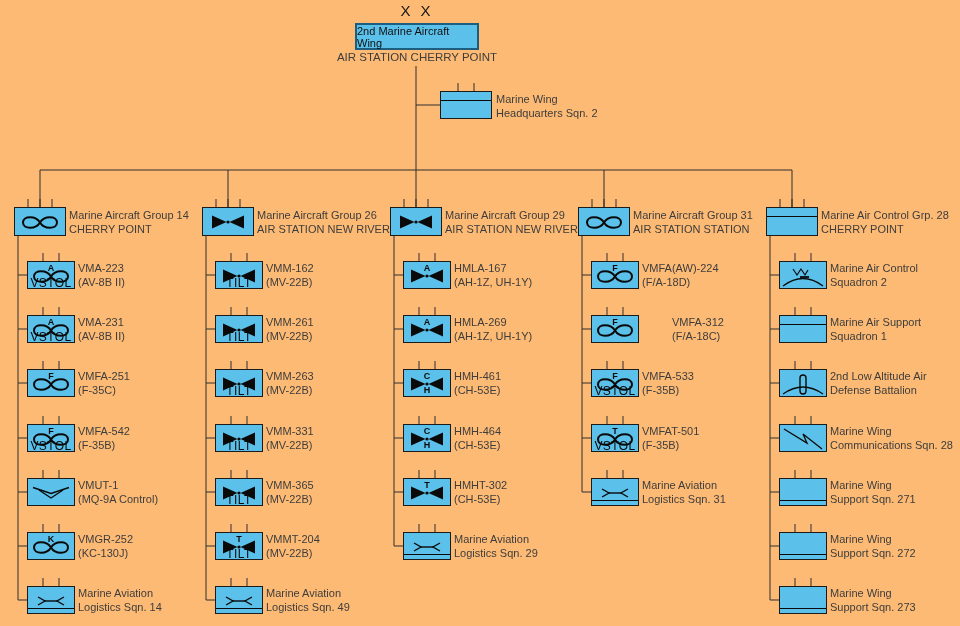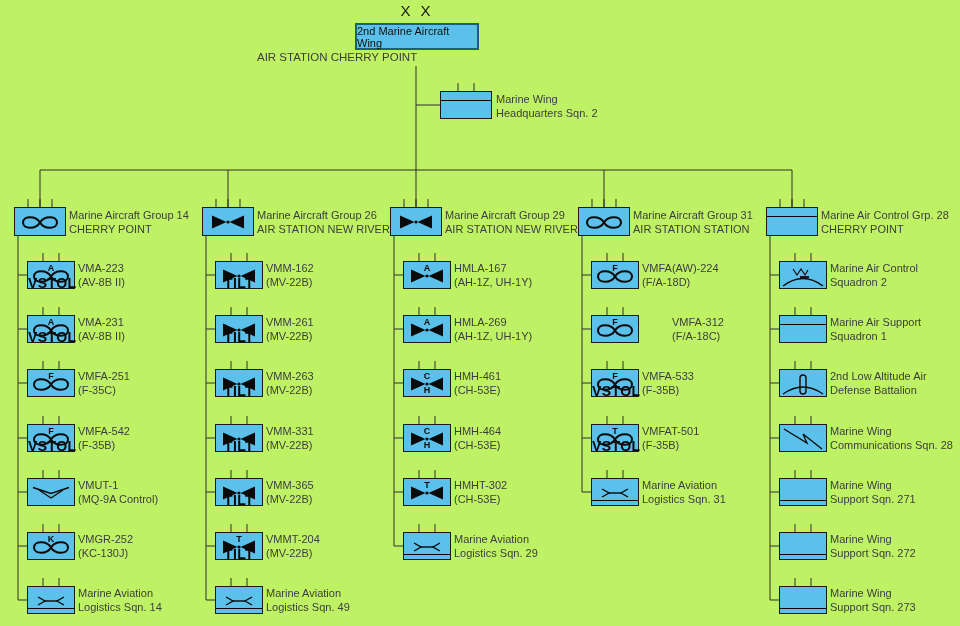--- a/index.html
+++ b/index.html
@@ -1,31 +1,31 @@
 <!DOCTYPE html>
 <html><head>
 <meta charset="utf-8">
 <title>2nd Marine Aircraft Wing</title>
 <style>
   html,body{margin:0;padding:0;background:#ffffff;}
   #canvas{
-    position:relative;width:960px;height:626px;background:#bef264;overflow:hidden;
+    position:relative;width:960px;height:626px;background:#fdba74;overflow:hidden;
     font-family:"Liberation Sans",sans-serif;
     --fill:#5cc1ea; --bdr:#1b1b1b; --wbdr:#1d5e7e; --line:#2f2f2f; --txt:#3d3d3d; --ink:#0a0a0a;
   }
   .box{position:absolute;background:var(--fill);border:1px solid var(--bdr);box-sizing:border-box;}
   .icon{position:absolute;left:0;top:0;width:100%;height:100%;}
   .letter{position:absolute;left:0;width:100%;text-align:center;font-size:9px;font-weight:700;color:var(--ink);line-height:8px;}
   .letter.t{top:2px;} .letter.b{bottom:2px;}
-  .mod{position:absolute;left:0;bottom:1px;width:100%;text-align:center;font-size:14px;font-weight:700;letter-spacing:.4px;color:var(--ink);line-height:8px;}
+  .mod{position:absolute;left:0;bottom:1px;width:100%;text-align:center;font-size:12px;font-weight:400;letter-spacing:.4px;color:var(--ink);line-height:8px;}
   .band{position:absolute;left:0;right:0;height:0;border-top:1.2px solid var(--ink);}
   .lbl{position:absolute;font-size:11px;line-height:14px;white-space:nowrap;color:var(--txt);}
   #wing-echelon{position:absolute;left:355px;top:2px;width:124px;text-align:center;font-size:15px;letter-spacing:3px;color:#161616;}
   #wing-box{position:absolute;left:355px;top:23px;width:124px;height:27px;background:var(--fill);border:2px solid var(--wbdr);box-sizing:border-box;display:flex;align-items:center;font-size:11px;color:#101010;}
-  #wing-location{position:absolute;left:257px;top:51px;width:320px;font-size:11.5px;color:var(--txt);}
+  #wing-location{position:absolute;left:257px;top:51px;width:320px;text-align:center;font-size:11.5px;color:var(--txt);}
   #connectors{position:absolute;left:0;top:0;}
 </style>
 </head>
 <body>
 
 <div id="canvas" style="--fill: #5cc1ea; --bdr: #1b1b1b; --wbdr: #1d5e7e; --line: #2f2f2f; --txt: #3d3d3d; --ink: #0a0a0a;">
   <svg id="connectors" width="960" height="626">
       <line x1="458" y1="83" x2="458" y2="91" stroke="var(--line)" stroke-width="1"></line>
       <line x1="474" y1="83" x2="474" y2="91" stroke="var(--line)" stroke-width="1"></line>
       <line x1="416" y1="66" x2="416" y2="170" stroke="var(--line)" stroke-width="1"></line>

